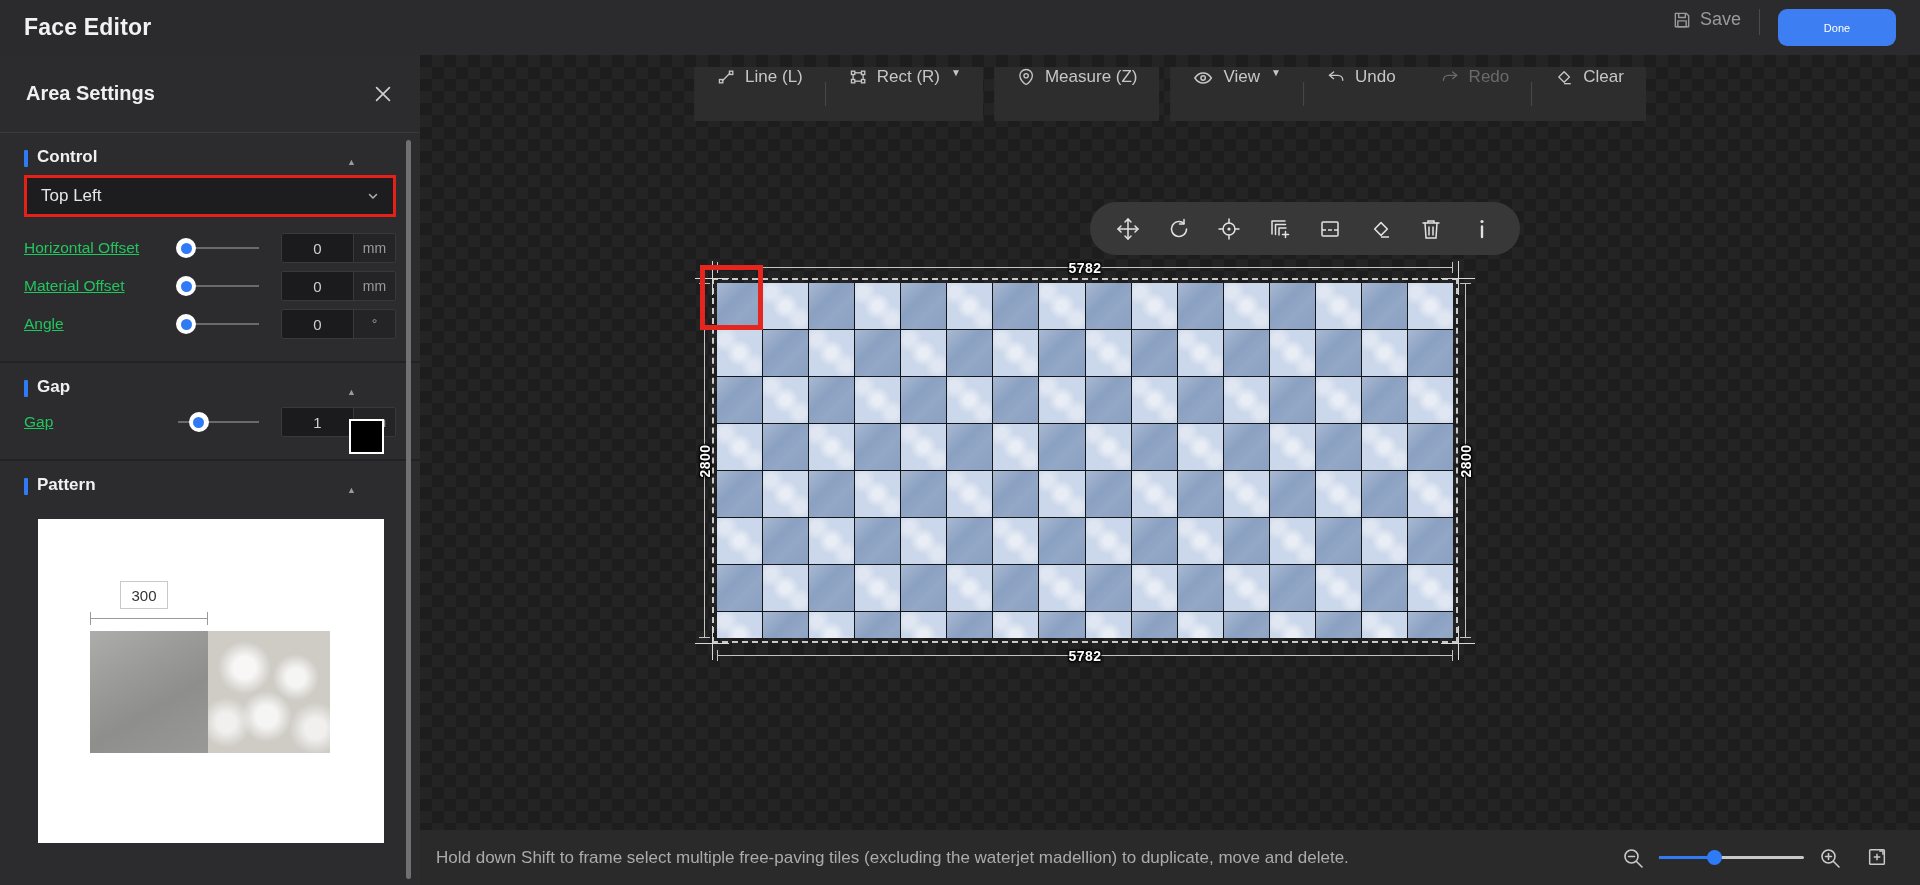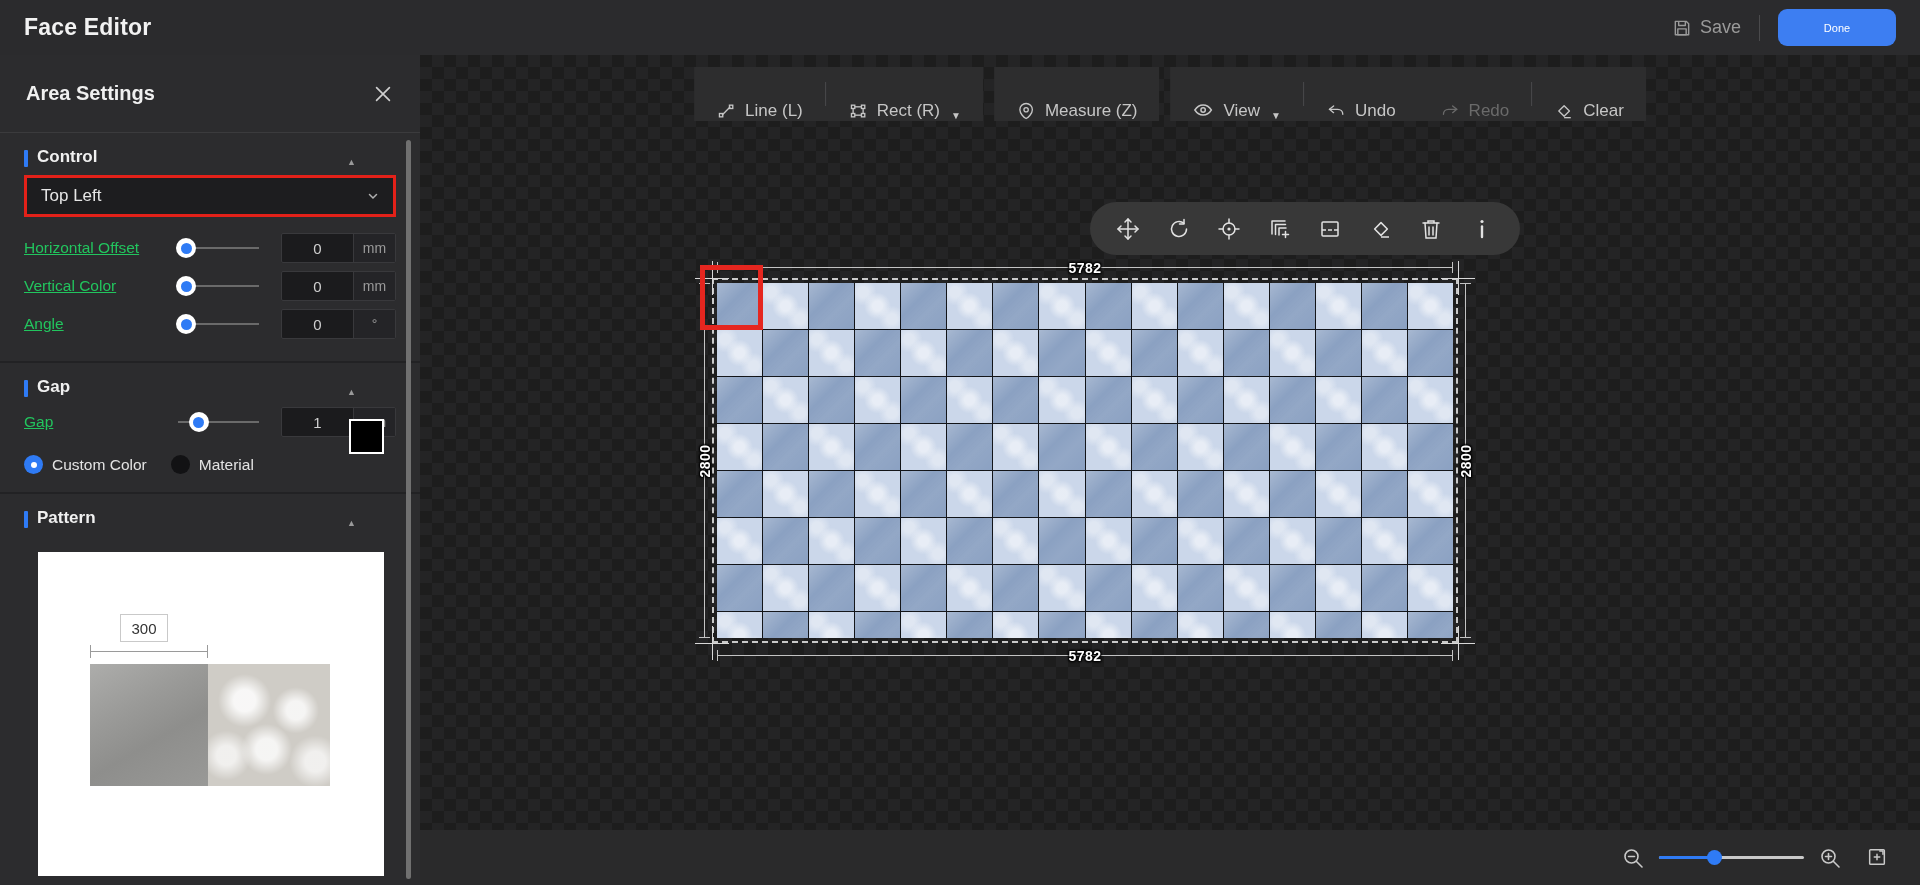--- a/index.html
+++ b/index.html
@@ -3,21 +3,21 @@
 <meta charset="utf-8">
 <style>
   * { margin:0; padding:0; box-sizing:border-box; }
   html,body { width:1920px; height:885px; overflow:hidden; background:#1d1d1d;
     font-family:"Liberation Sans", sans-serif; -webkit-font-smoothing:antialiased; }
 
   
   .topbar { position:absolute; left:0; top:0; width:1920px; height:55px; background:#2b2b2d;
     display:flex; align-items:center; padding:0 24px; z-index:30; }
   .topbar .title { font-size:23px; font-weight:bold; color:#f2f2f2; letter-spacing:.2px; }
-  .topbar .right { margin-left:auto; display:flex; align-items:center; gap:18px; }
+  .topbar .right { margin-left:auto; display:flex; align-items:flex-start; gap:18px; }
   .save-btn { display:flex; align-items:center; gap:8px; color:#9a9a9a; font-size:18px; cursor:pointer; }
   .tb-divider { width:1px; height:26px; background:#4a4a4c; }
   .done-btn { width:118px; height:37px; background:#3d7ef2; border-radius:9px; color:#fff;
     font-size:11px; display:flex; align-items:center; justify-content:center; cursor:pointer; }
 
   
   .sidebar { position:absolute; left:0; top:55px; width:420px; bottom:0; background:#2c2c2e; z-index:20; }
   .sb-head { height:78px; display:flex; align-items:center; padding:0 26px; border-bottom:1px solid #3b3b3d; }
   .sb-head .sb-title { font-size:20px; font-weight:bold; color:#f0f0f0; }
   .sb-close { margin-left:auto; width:22px; height:22px; color:#cfcfcf; cursor:pointer; }
@@ -75,21 +75,21 @@
   .sb-scroll { position:absolute; right:9px; top:85px; bottom:6px; width:5px; background:#707070;
     border-radius:3px; cursor:pointer; }
 
   
   .canvas { position:absolute; left:420px; top:55px; right:0; bottom:0; background-color:#1d1d1d;
     background-image:conic-gradient(#242425 25%, transparent 0 50%, #242425 0 75%, transparent 0);
     background-size:24px 24px; overflow:hidden; }
 
   .tool-strip { position:absolute; top:12px; left:50%; transform:translateX(-50%); display:flex; gap:11px; }
   .tool-group { background:#2d2d2e; height:54px; display:flex; align-items:center; }
-  .tool-btn { display:flex; align-items:flex-end; gap:9px; padding:0 22px; height:100%;
+  .tool-btn { display:flex; align-items:flex-start; gap:9px; padding:0 22px; height:100%;
     color:#c6c6c6; font-size:17px; cursor:pointer; white-space:nowrap; }
   .tool-btn .tcaret { font-size:10px; margin-left:2px; }
   .tool-btn.disabled { color:#6a6a6a; }
   .tg-sep { width:1px; height:24px; background:#4a4a4c; }
 
   .float-panel { position:absolute; left:670px; top:147px; width:430px; height:53px; background:#383838;
     border-radius:27px; display:flex; align-items:center; justify-content:space-between; padding:0 26px; }
   .fp-icon { width:24px; height:24px; color:#e2e2e2; cursor:pointer; display:flex; align-items:center; justify-content:center; }
 
   
@@ -188,21 +188,21 @@
       <div class="ctl-label">Horizontal Offset</div>
       <div class="slider">
           <div class="knob knob-p0"></div>
         </div>
       <div class="valbox">
         <div class="num">0</div>
         <div class="unit">mm</div>
       </div>
     </div>
     <div class="ctl-row">
-      <div class="ctl-label">Vertical Color</div>
+      <div class="ctl-label">Material Offset</div>
       <div class="slider">
           <div class="knob knob-p0"></div>
         </div>
       <div class="valbox">
         <div class="num">0</div>
         <div class="unit">mm</div>
       </div>
     </div>
     <div class="ctl-row">
       <div class="ctl-label">Angle</div>
@@ -225,30 +225,20 @@
     <div class="ctl-row">
       <div class="ctl-label" style="width:150px">Gap</div>
       <div class="slider">
           <div class="knob knob-p15"></div>
         </div>
       <div class="valbox">
         <div class="num">1</div>
         <div class="unit">mm</div>
       </div>
     </div>
-    <div class="radio-row">
-      <div class="radio">
-        <span class="dot on"></span>
-        <span class="rlabel">Custom Color</span>
-      </div>
-      <div class="radio">
-        <span class="dot off"></span>
-        <span class="rlabel">Material</span>
-      </div>
-    </div>
     <div class="swatch" style="background: rgb(0, 0, 0);"></div>
   </div>
 
   <div class="section" style="border-bottom:none;">
     <div class="sec-head">
       <div class="accent-bar"></div>
       <div class="sec-title">Pattern</div>
       <div class="sec-caret">▲</div>
     </div>
     <div class="pattern-box">
@@ -549,20 +539,21 @@
       <span class="dim-label">2800</span>
     </div>
     <div class="dim-v right">
       <span class="dim-label">2800</span>
     </div>
 
     <div class="red-highlight"></div>
   </div>
 
   <div class="statusbar">
+    <div class="status-hint">Hold down Shift to frame select multiple free-paving tiles (excluding the waterjet madellion) to duplicate, move and delete.</div>
     <div class="zoom-cluster">
       <span class="zoom-ico">
         <svg width="24" height="24" viewBox="0 0 24 24" fill="none" stroke="currentColor" stroke-width="1.6" stroke-linecap="round">
             <circle cx="10.5" cy="10.5" r="6.5"></circle>
             <path d="M15.5 15.5L21 21"></path>
             <path d="M7.5 10.5h6"></path>
           </svg>
       </span>
       <div class="zoom-slider">
         <div class="zoom-fill" style="width: 38%;"></div>

